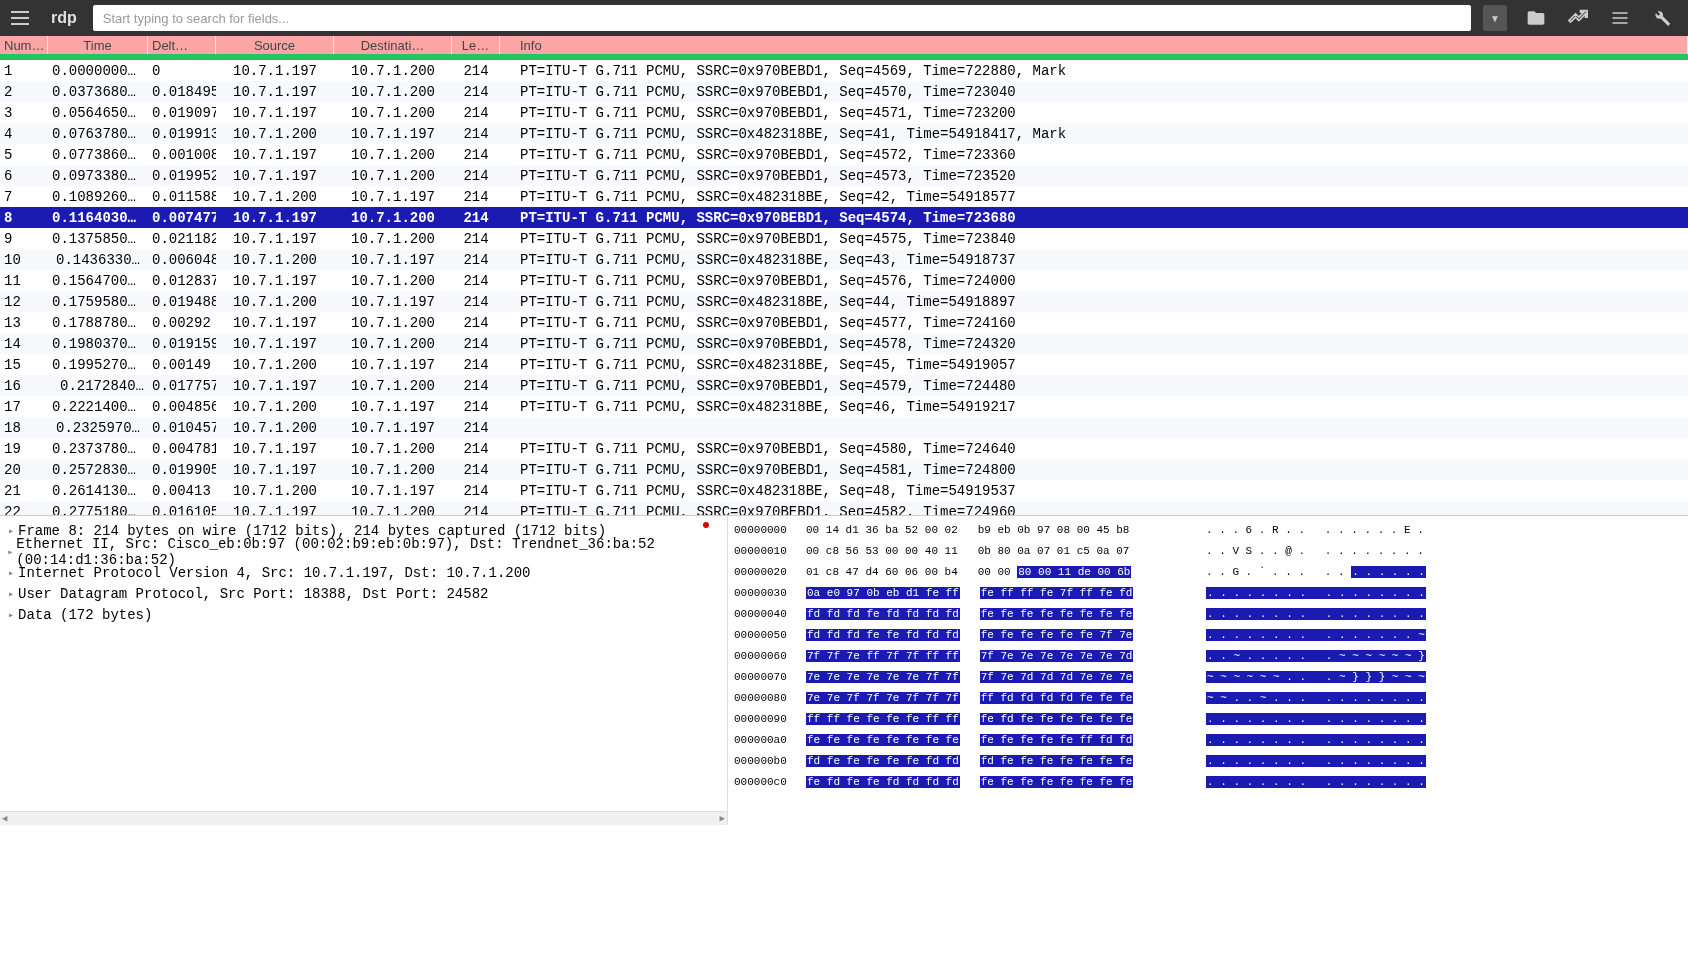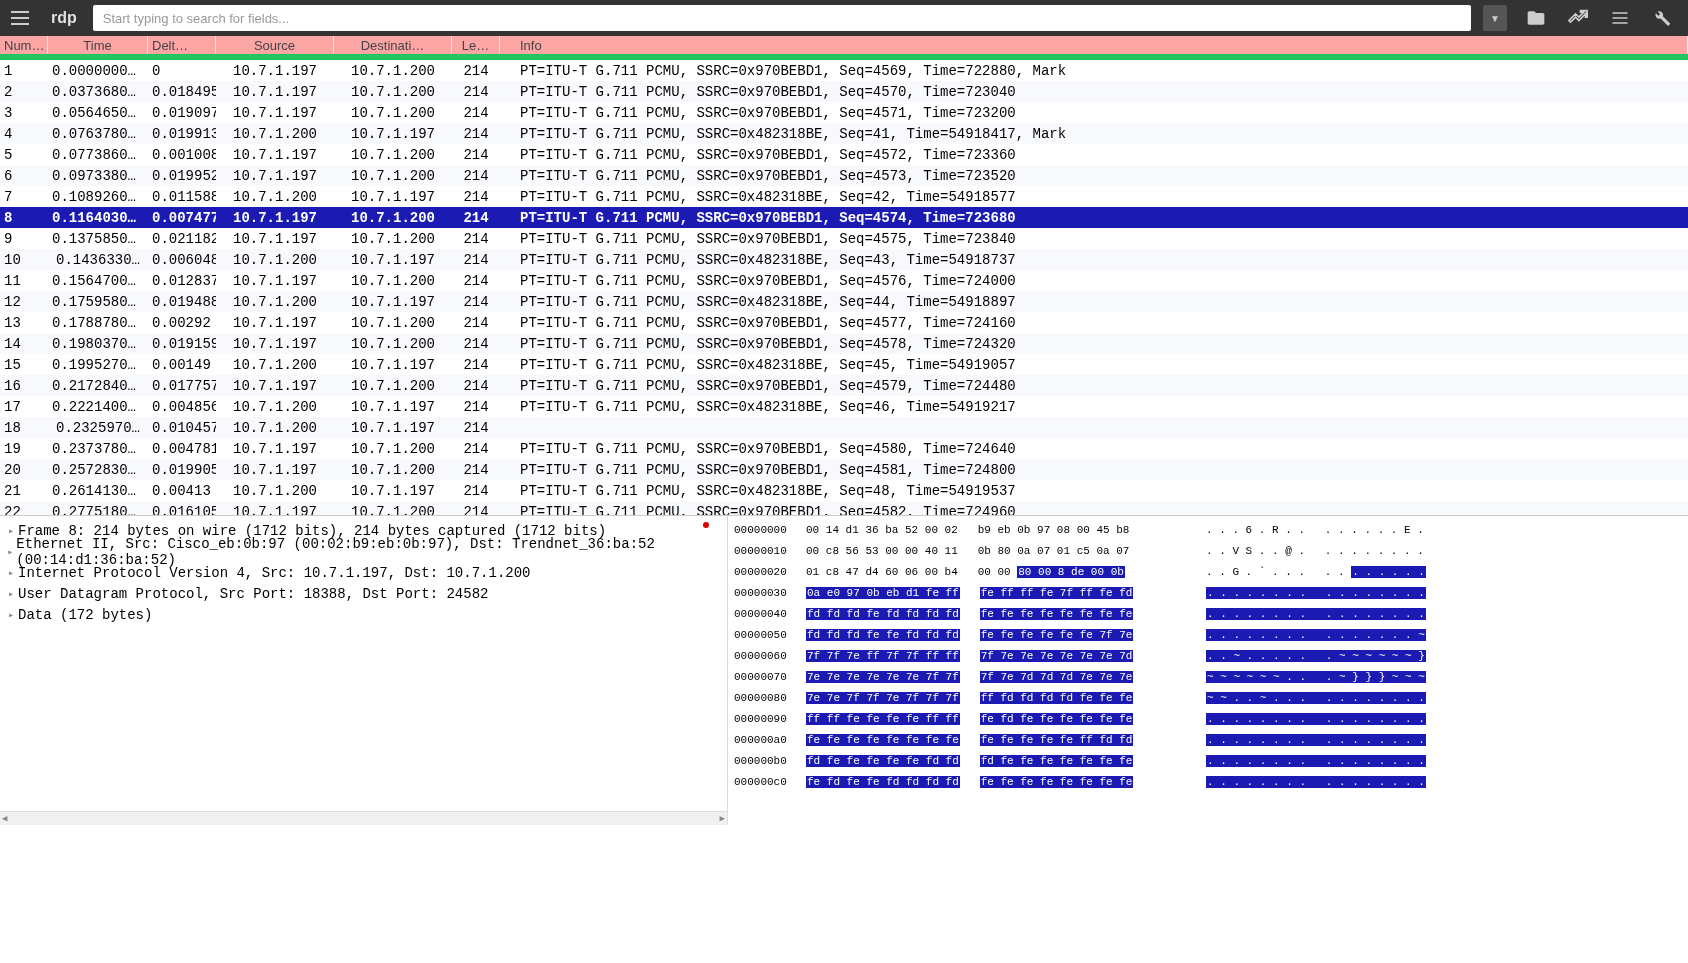--- a/index.html
+++ b/index.html
@@ -230,21 +230,21 @@
         <div class="col col-num">15</div>
         <div class="col col-time" style="text-align:left">0.1995270…</div>
         <div class="col col-delta">0.00149</div>
         <div class="col col-source">10.7.1.200</div>
         <div class="col col-dest">10.7.1.197</div>
         <div class="col col-len">214</div>
         <div class="col col-info">PT=ITU-T G.711 PCMU, SSRC=0x482318BE, Seq=45, Time=54919057</div>
       </div>
       <div class="packet-row alt">
         <div class="col col-num">16</div>
-        <div class="col col-time" style="text-align:left">0.2172840…</div>
+        <div class="col col-time" style="text-align:right">0.2172840…</div>
         <div class="col col-delta">0.017757</div>
         <div class="col col-source">10.7.1.197</div>
         <div class="col col-dest">10.7.1.200</div>
         <div class="col col-len">214</div>
         <div class="col col-info">PT=ITU-T G.711 PCMU, SSRC=0x970BEBD1, Seq=4579, Time=724480</div>
       </div>
       <div class="packet-row">
         <div class="col col-num">17</div>
         <div class="col col-time" style="text-align:left">0.2221400…</div>
         <div class="col col-delta">0.004856</div>
@@ -326,21 +326,21 @@
         </div>
       </div>
     <div class="hscroll" style="position:absolute;bottom:0;left:0;right:0">
         <span>◀</span>
         <span>▶</span>
       </div>
   </div>
   <div class="hex-pane" id="hex-pane">
       <div class="hex-row"><span class="hex-offset">00000000</span><span class="hex-bytes">00 14 d1 36 ba 52 00 02   b9 eb 0b 97 08 00 45 b8</span><span class="hex-ascii">. . . 6 . R . .   . . . . . . E .</span></div>
       <div class="hex-row"><span class="hex-offset">00000010</span><span class="hex-bytes">00 c8 56 53 00 00 40 11   0b 80 0a 07 01 c5 0a 07</span><span class="hex-ascii">. . V S . . @ .   . . . . . . . .</span></div>
-      <div class="hex-row"><span class="hex-offset">00000020</span><span class="hex-bytes">01 c8 47 d4 60 06 00 b4   00 00 <span class="hl">80 00 8 de 00 0b</span></span><span class="hex-ascii">. . G . ` . . .   . . <span class="hl">. . . . . .</span></span></div>
+      <div class="hex-row"><span class="hex-offset">00000020</span><span class="hex-bytes">01 c8 47 d4 60 06 00 b4   00 00 <span class="hl">80 00 11 de 00 6b</span></span><span class="hex-ascii">. . G . ` . . .   . . <span class="hl">. . . . . .</span></span></div>
       <div class="hex-row"><span class="hex-offset">00000030</span><span class="hex-bytes"><span class="hl">0a e0 97 0b eb d1 fe ff</span>   <span class="hl">fe ff ff fe 7f ff fe fd</span></span><span class="hex-ascii"><span class="hl">. . . . . . . .   . . . . . . . .</span></span></div>
       <div class="hex-row"><span class="hex-offset">00000040</span><span class="hex-bytes"><span class="hl">fd fd fd fe fd fd fd fd</span>   <span class="hl">fe fe fe fe fe fe fe fe</span></span><span class="hex-ascii"><span class="hl">. . . . . . . .   . . . . . . . .</span></span></div>
       <div class="hex-row"><span class="hex-offset">00000050</span><span class="hex-bytes"><span class="hl">fd fd fd fe fe fd fd fd</span>   <span class="hl">fe fe fe fe fe fe 7f 7e</span></span><span class="hex-ascii"><span class="hl">. . . . . . . .   . . . . . . . ~</span></span></div>
       <div class="hex-row"><span class="hex-offset">00000060</span><span class="hex-bytes"><span class="hl">7f 7f 7e ff 7f 7f ff ff</span>   <span class="hl">7f 7e 7e 7e 7e 7e 7e 7d</span></span><span class="hex-ascii"><span class="hl">. . ~ . . . . .   . ~ ~ ~ ~ ~ ~ }</span></span></div>
       <div class="hex-row"><span class="hex-offset">00000070</span><span class="hex-bytes"><span class="hl">7e 7e 7e 7e 7e 7e 7f 7f</span>   <span class="hl">7f 7e 7d 7d 7d 7e 7e 7e</span></span><span class="hex-ascii"><span class="hl">~ ~ ~ ~ ~ ~ . .   . ~ } } } ~ ~ ~</span></span></div>
       <div class="hex-row"><span class="hex-offset">00000080</span><span class="hex-bytes"><span class="hl">7e 7e 7f 7f 7e 7f 7f 7f</span>   <span class="hl">ff fd fd fd fd fe fe fe</span></span><span class="hex-ascii"><span class="hl">~ ~ . . ~ . . .   . . . . . . . .</span></span></div>
       <div class="hex-row"><span class="hex-offset">00000090</span><span class="hex-bytes"><span class="hl">ff ff fe fe fe fe ff ff</span>   <span class="hl">fe fd fe fe fe fe fe fe</span></span><span class="hex-ascii"><span class="hl">. . . . . . . .   . . . . . . . .</span></span></div>
       <div class="hex-row"><span class="hex-offset">000000a0</span><span class="hex-bytes"><span class="hl">fe fe fe fe fe fe fe fe</span>   <span class="hl">fe fe fe fe fe ff fd fd</span></span><span class="hex-ascii"><span class="hl">. . . . . . . .   . . . . . . . .</span></span></div>
       <div class="hex-row"><span class="hex-offset">000000b0</span><span class="hex-bytes"><span class="hl">fd fe fe fe fe fe fd fd</span>   <span class="hl">fd fe fe fe fe fe fe fe</span></span><span class="hex-ascii"><span class="hl">. . . . . . . .   . . . . . . . .</span></span></div>
       <div class="hex-row"><span class="hex-offset">000000c0</span><span class="hex-bytes"><span class="hl">fe fd fe fe fd fd fd fd</span>   <span class="hl">fe fe fe fe fe fe fe fe</span></span><span class="hex-ascii"><span class="hl">. . . . . . . .   . . . . . . . .</span></span></div>

